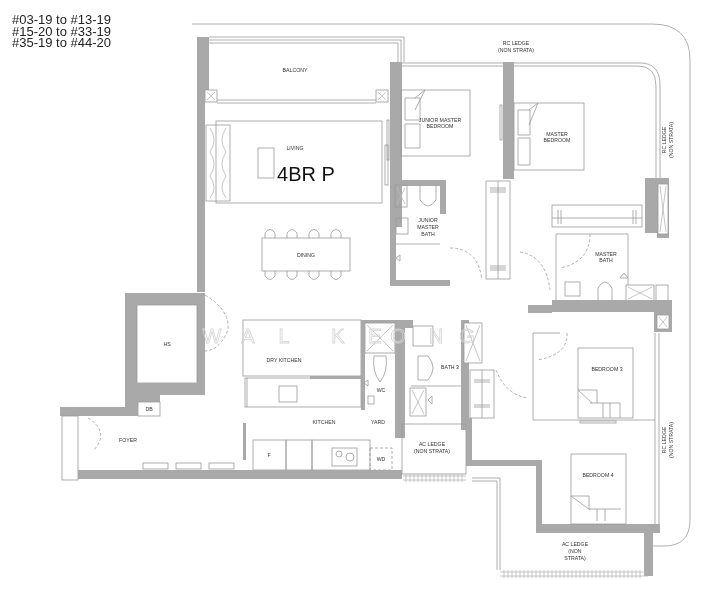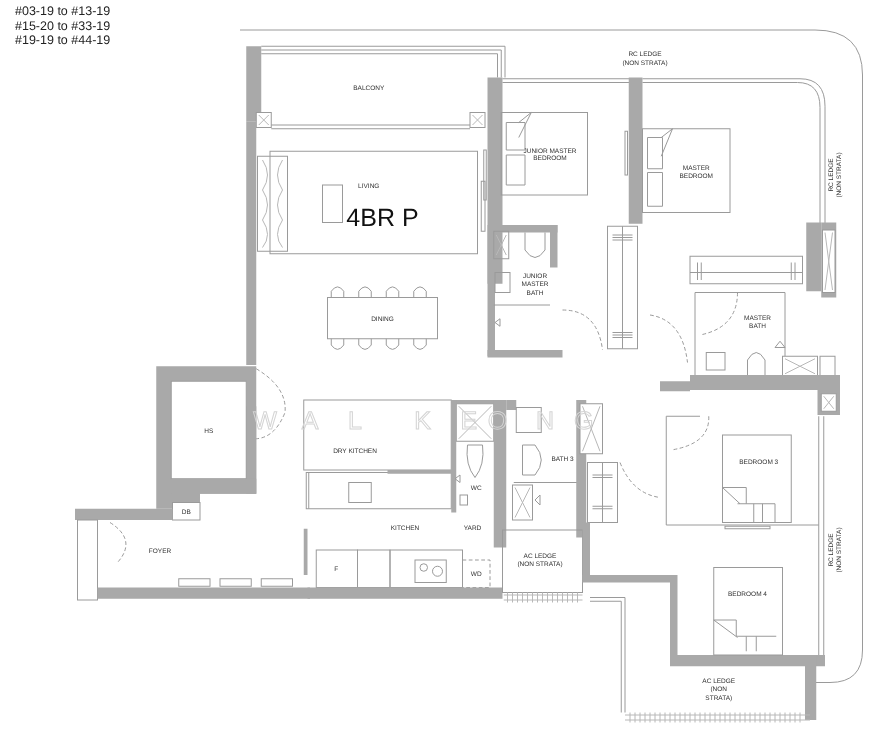--- a/index.html
+++ b/index.html
@@ -1,35 +1,35 @@
 <!DOCTYPE html>
 <html><head>
 <meta charset="utf-8">
 <style>
   html, body { margin: 0; padding: 0; background: #ffffff; }
   body { width: 705px; height: 600px; position: relative; overflow: hidden; font-family: "Liberation Sans", sans-serif; }
-  .units { position: absolute; left: 12px; top: 4px; font-size: 10px; line-height: 11.5px; color: #222; }
+  .units { position: absolute; left: 12px; top: 14px; font-size: 13px; line-height: 11.5px; color: #222; }
   .units div { white-space: nowrap; }
   svg { position: absolute; left: 0; top: 0; }
   .lbl { font-family: "Liberation Sans", sans-serif; font-size: 5.2px; fill: #333; text-anchor: middle; }
   .big { font-family: "Liberation Sans", sans-serif; font-size: 20px; fill: #111; text-anchor: middle; }
   .wm { font-family: "Liberation Sans", sans-serif; font-size: 20px; fill: none; stroke: #d4d4d4; stroke-width: 0.8; text-anchor: middle; }
   .wall { fill: #a9a9a9; }
   .thin { fill: none; stroke: #9a9a9a; stroke-width: 0.8; }
   .thin2 { fill: #fff; stroke: #9a9a9a; stroke-width: 0.8; }
   .dash { fill: none; stroke: #9a9a9a; stroke-width: 0.8; stroke-dasharray: 3 2; }
   .light { fill: none; stroke: #b8b8b8; stroke-width: 0.8; }
 </style>
 </head>
 <body>
 
 <div class="units">
   <div>#03-19 to #13-19</div>
   <div>#15-20 to #33-19</div>
-  <div>#19-19 to #44-19</div>
+  <div>#35-19 to #44-20</div>
 </div>
 
 <svg width="705" height="600" viewBox="0 0 705 600">
 
   <path class="thin" d="M192 24 L652 24 Q690 24 690 60 L690 520 Q690 546 664 546 L650 546"></path>
 
   <g>
     <rect class="wall" x="197" y="37" width="12" height="60"></rect>
     <path class="thin" d="M209 37 L404 37 L404 62 M209 40 L401 40 L401 62 M209 43 L398 43 L398 62"></path>
     <rect class="thin2" x="205" y="90" width="12" height="12"></rect>

